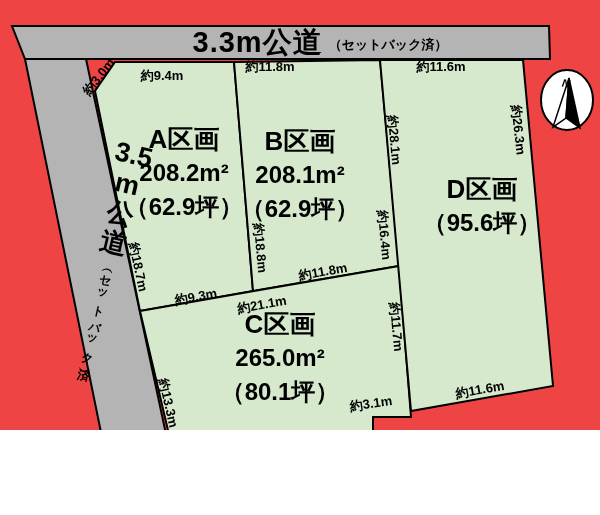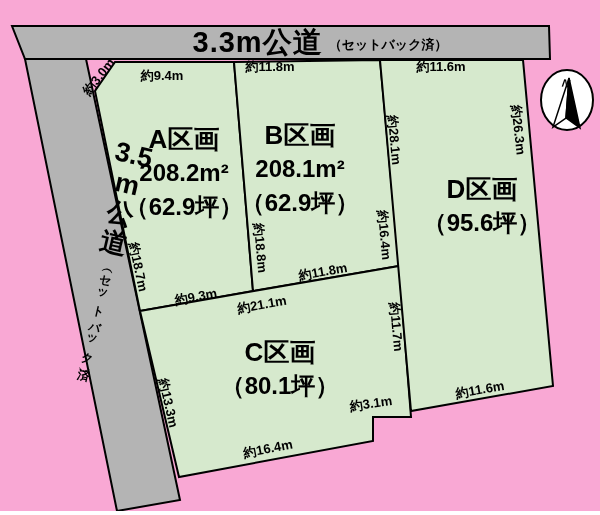--- a/index.html
+++ b/index.html
@@ -1,16 +1,16 @@
 <!DOCTYPE html>
 <html><head>
 <meta charset="utf-8">
 <style>
   html,body{margin:0;padding:0;background:#fff;}
-  #stage{position:relative;width:600px;height:511px;background:#f9a8d4;overflow:hidden;
+  #stage{position:relative;width:600px;height:430px;background:#ef4444;overflow:hidden;
          font-family:"Liberation Sans","DejaVu Sans",sans-serif;color:#000;}
   #shapes{position:absolute;left:0;top:0;width:600px;height:515px;}
   .lbl{position:absolute;white-space:nowrap;font-weight:bold;transform:translate(-50%,-50%);}
   .dim{font-size:13px;letter-spacing:0;}
   
   .r0  {transform:translate(-50%,-50%) rotate(0deg);}
   .rm8 {transform:translate(-50%,-50%) rotate(-8deg);}
   .rm10{transform:translate(-50%,-50%) rotate(-10deg);}
   .rm11{transform:translate(-50%,-50%) rotate(-11deg);}
   .rm52{transform:translate(-50%,-50%) rotate(-52deg);}
@@ -29,22 +29,22 @@
     display:flex;flex-direction:column;align-items:center;}
   .road-left-label .big{font-size:27px;font-weight:bold;line-height:30px;}
   .road-left-note{margin-top:8px;font-size:12px;font-weight:bold;
     writing-mode:vertical-rl;text-orientation:mixed;letter-spacing:2px;}
   
   .parcel-label{position:absolute;text-align:center;font-weight:bold;}
   .parcel-label .l1{font-size:26px;line-height:33px;}
   .parcel-label .l2{font-size:24px;line-height:34px;}
   .parcel-label .l3{font-size:24px;line-height:33px;}
   #parcel-a-label{left:94px; top:123px;width:180px;}
-  #parcel-b-label{left:210px;top:119px;width:180px;}
-  #parcel-c-label{left:190px;top:336px;width:180px;}
+  #parcel-b-label{left:210px;top:125px;width:180px;}
+  #parcel-c-label{left:190px;top:308px;width:180px;}
   #parcel-d-label{left:392px;top:173px;width:180px;}
   
   #compass-n{font-size:11px;font-style:italic;font-weight:bold;transform:translate(-50%,-50%) rotate(8deg);}
 </style>
 </head>
 <body>
 
 <div id="stage">
 
   <svg id="shapes" viewBox="0 0 600 515">
@@ -82,20 +82,21 @@
     <div class="l2">208.2m²</div>
     <div class="l3">（62.9坪）</div>
   </div>
   <div id="parcel-b-label" class="parcel-label">
     <div class="l1">B区画</div>
     <div class="l2">208.1m²</div>
     <div class="l3">（62.9坪）</div>
   </div>
   <div id="parcel-c-label" class="parcel-label">
     <div class="l1">C区画</div>
+    <div class="l2">265.0m²</div>
     <div class="l3">（80.1坪）</div>
   </div>
   <div id="parcel-d-label" class="parcel-label">
     <div class="l1">D区画</div>
     <div class="l3">（95.6坪）</div>
   </div>
 
   <div class="lbl dim rm52" style="left:99px;top:77px;">約3.0m</div>
   <div class="lbl dim r0" style="left:162px;top:76px;">約9.4m</div>
   <div class="lbl dim r0" style="left:270px;top:67px;">約11.8m</div>

